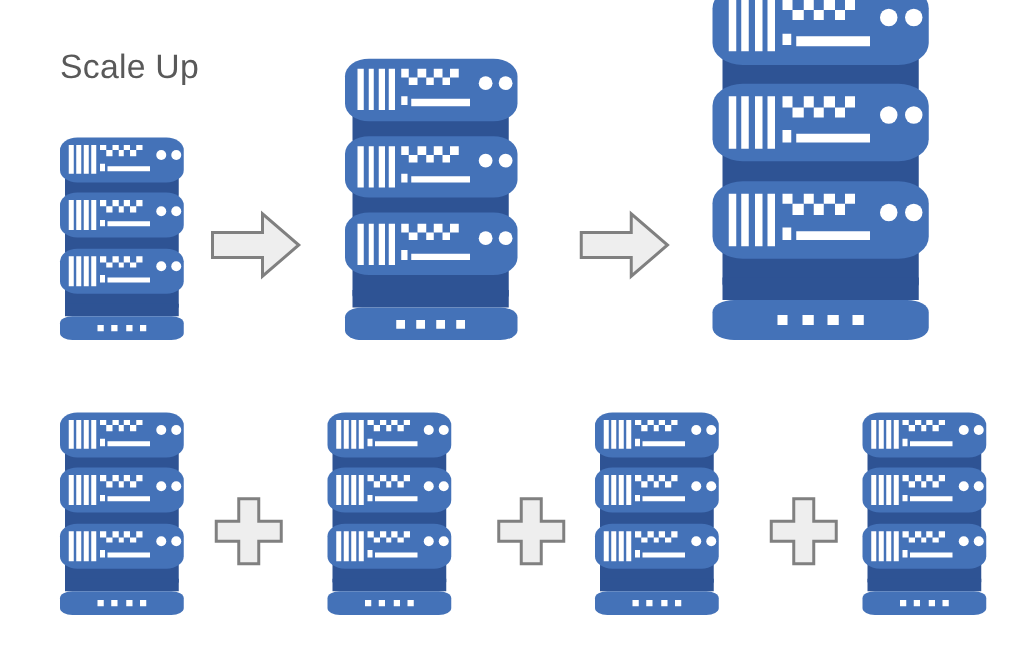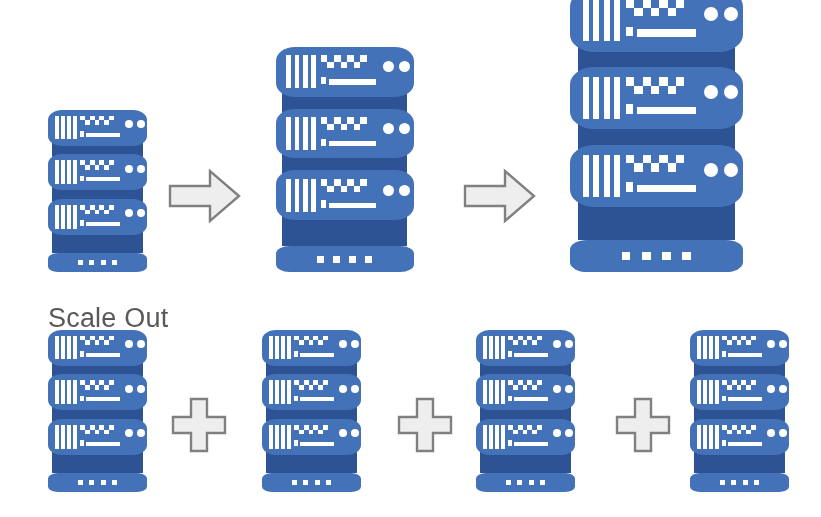--- a/index.html
+++ b/index.html
@@ -141,20 +141,21 @@
   .plus {
     position: absolute;
   }
   .plus svg { display: block; }
 </style>
 </head>
 <body>
 
 <div id="canvas">
 
+  <div class="section-title" style="left:48px; top:40px;">Scale Up</div>
 
   <div class="rack" id="rack-up-1" style="left: 48px; width: 99.2px; top: 109.56px;">
       <div class="rack-unit" style="width: 99.2px; height: 44.64px;">
         <div class="unit-shadow" style="height: 30.38px; bottom: -3.72px; background: rgb(46, 83, 148);"></div>
         <div class="unit-face" style="height: 35.96px; background: rgb(68, 114, 184);">
           <div class="vents" style="left: 7.44px; top: 6.1132px; width: 21.328px; height: 23.7336px;">
             <i style="width: 3.472px; background: rgb(255, 255, 255);"></i>
             <i style="width: 3.472px; background: rgb(255, 255, 255);"></i>
             <i style="width: 3.472px; background: rgb(255, 255, 255);"></i>
             <i style="width: 3.472px; background: rgb(255, 255, 255);"></i>
@@ -412,21 +413,20 @@
           <div class="base-leds" style="left: 51.84px; top: 12.312px; width: 69.12px; height: 8.64px;">
             <i style="width: 8.64px; height: 8.64px; background: rgb(255, 255, 255);"></i>
             <i style="width: 8.64px; height: 8.64px; background: rgb(255, 255, 255);"></i>
             <i style="width: 8.64px; height: 8.64px; background: rgb(255, 255, 255);"></i>
             <i style="width: 8.64px; height: 8.64px; background: rgb(255, 255, 255);"></i>
           </div>
         </div>
       </div>
     </div>
 
-  <div class="section-title" style="left:48px; top:305px;">Scale Out</div>
 
   <div class="rack" id="rack-out-1" style="left: 48px; width: 99.2px; top: 329.56px;">
       <div class="rack-unit" style="width: 99.2px; height: 44.64px;">
         <div class="unit-shadow" style="height: 30.38px; bottom: -3.72px; background: rgb(46, 83, 148);"></div>
         <div class="unit-face" style="height: 35.96px; background: rgb(68, 114, 184);">
           <div class="vents" style="left: 7.44px; top: 6.1132px; width: 21.328px; height: 23.7336px;">
             <i style="width: 3.472px; background: rgb(255, 255, 255);"></i>
             <i style="width: 3.472px; background: rgb(255, 255, 255);"></i>
             <i style="width: 3.472px; background: rgb(255, 255, 255);"></i>
             <i style="width: 3.472px; background: rgb(255, 255, 255);"></i>

